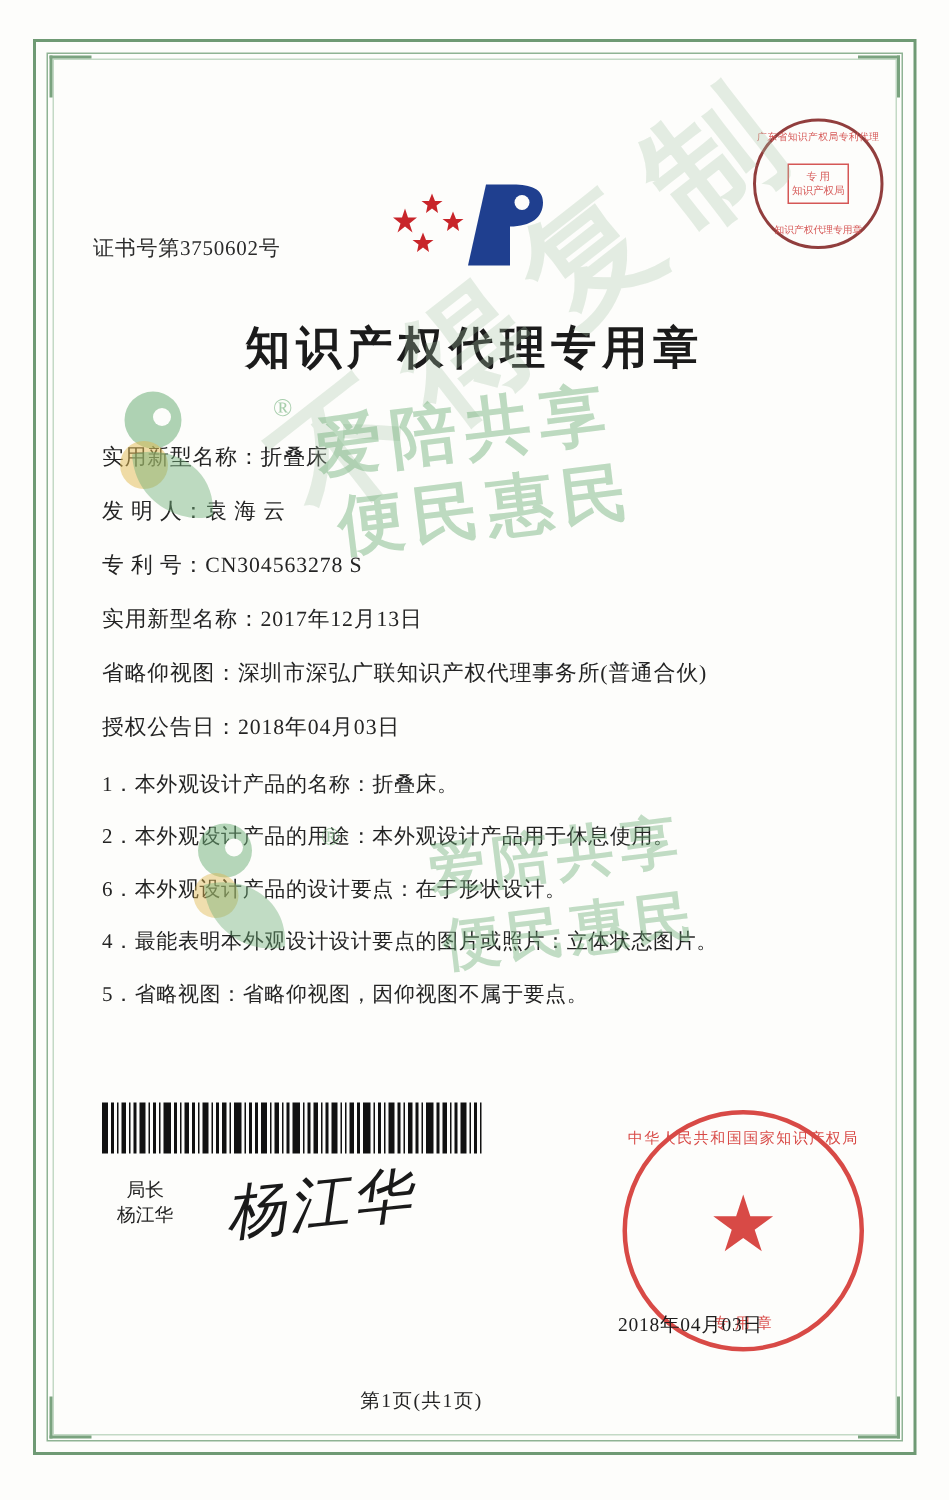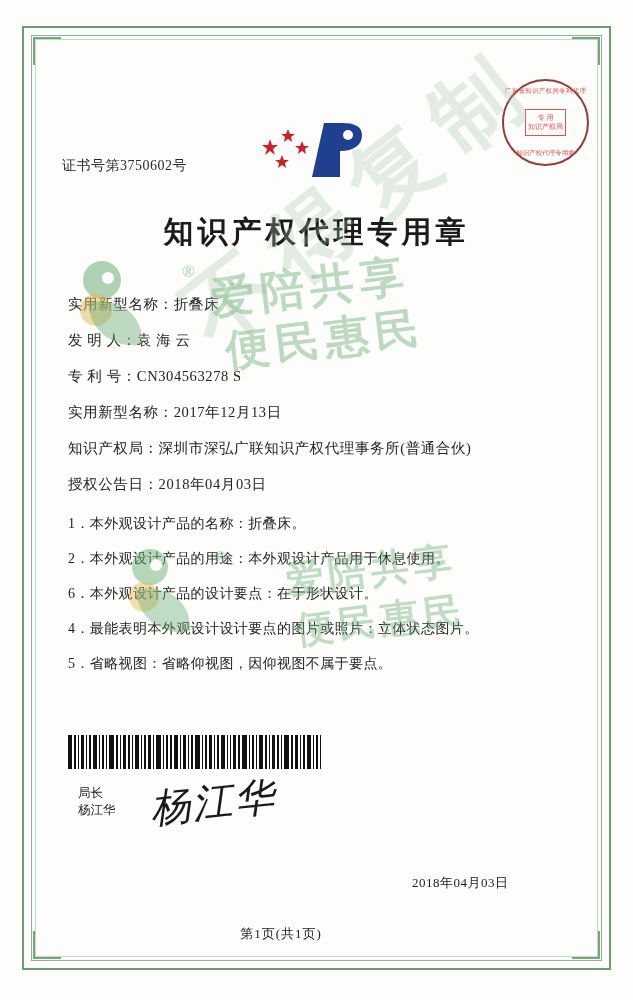--- a/index.html
+++ b/index.html
@@ -185,21 +185,21 @@
   }
 
   
   .sig-label {
     position: absolute;
     left: 78px;
     top: 785px;
     font-size: 12.5px;
     line-height: 17px;
     color: #222;
-    text-align: left;
+    text-align: center;
   }
   .signature {
     position: absolute;
     left: 150px;
     top: 775px;
     font-size: 40px;
     color: #1a1a1a;
     font-family: "Liberation Serif", serif;
     font-style: italic;
     transform: rotate(-6deg);
@@ -378,21 +378,21 @@
     <div class="field-row">
       <span class="label">发 明 人：</span><span class="value">袁 海 云</span>
     </div>
     <div class="field-row">
       <span class="label">专 利 号：</span><span class="value">CN304563278 S</span>
     </div>
     <div class="field-row">
       <span class="label">实用新型名称：</span><span class="value">2017年12月13日</span>
     </div>
     <div class="field-row">
-      <span class="label">知识产权局：</span><span class="value">深圳市深弘广联知识产权代理事务所(普通合伙)</span>
+      <span class="label">省略仰视图：</span><span class="value">深圳市深弘广联知识产权代理事务所(普通合伙)</span>
     </div>
     <div class="field-row">
       <span class="label">授权公告日：</span><span class="value">2018年04月03日</span>
     </div>
   </div>
 
   <div class="clauses">
     <div class="clause">1．本外观设计产品的名称：折叠床。</div>
     <div class="clause">2．本外观设计产品的用途：本外观设计产品用于休息使用。</div>
     <div class="clause">6．本外观设计产品的设计要点：在于形状设计。</div>
@@ -401,20 +401,25 @@
   </div>
 
   <div class="barcode"><i style="width: 4px;"></i><i style="width: 2px;"></i><i style="width: 1px;"></i><i style="width: 3px;"></i><i style="width: 1px;"></i><i style="width: 2px;"></i><i style="width: 4px;"></i><i style="width: 1px;"></i><i style="width: 2px;"></i><i style="width: 1px;"></i><i style="width: 5px;"></i><i style="width: 2px;"></i><i style="width: 1px;"></i><i style="width: 3px;"></i><i style="width: 2px;"></i><i style="width: 1px;"></i><i style="width: 4px;"></i><i style="width: 1px;"></i><i style="width: 2px;"></i><i style="width: 3px;"></i><i style="width: 1px;"></i><i style="width: 5px;"></i><i style="width: 1px;"></i><i style="width: 2px;"></i><i style="width: 2px;"></i><i style="width: 4px;"></i><i style="width: 1px;"></i><i style="width: 3px;"></i><i style="width: 1px;"></i><i style="width: 2px;"></i><i style="width: 5px;"></i><i style="width: 1px;"></i><i style="width: 2px;"></i><i style="width: 3px;"></i><i style="width: 1px;"></i><i style="width: 2px;"></i><i style="width: 4px;"></i><i style="width: 1px;"></i><i style="width: 1px;"></i><i style="width: 3px;"></i><i style="width: 2px;"></i><i style="width: 5px;"></i><i style="width: 1px;"></i><i style="width: 2px;"></i><i style="width: 1px;"></i><i style="width: 4px;"></i><i style="width: 2px;"></i><i style="width: 1px;"></i><i style="width: 3px;"></i><i style="width: 2px;"></i><i style="width: 1px;"></i><i style="width: 5px;"></i><i style="width: 2px;"></i><i style="width: 3px;"></i><i style="width: 1px;"></i><i style="width: 2px;"></i><i style="width: 4px;"></i><i style="width: 1px;"></i><i style="width: 2px;"></i><i style="width: 1px;"></i></div>
 
   <div class="sig-label">
     <div>局长</div>
     <div>杨江华</div>
   </div>
   <div class="signature">杨江华</div>
 
+  <div class="seal-main">
+    <div class="ring-text-top">中华人民共和国国家知识产权局</div>
+    <div class="star">★</div>
+    <div class="ring-text-bottom">专 用 章</div>
+  </div>
   <div class="seal-date">2018年04月03日</div>
 
   <div class="footer">第1页(共1页)</div>
 
   <div class="wm wm-diag">不得复制</div>
 
   <div class="wm-logo wm-logo-1">
     <svg width="120" height="95" viewBox="0 0 120 95">
       <circle cx="30" cy="22" r="19" fill="rgba(110,175,120,0.55)"></circle>
       <circle cx="36" cy="20" r="6" fill="#fdfdfb"></circle>

